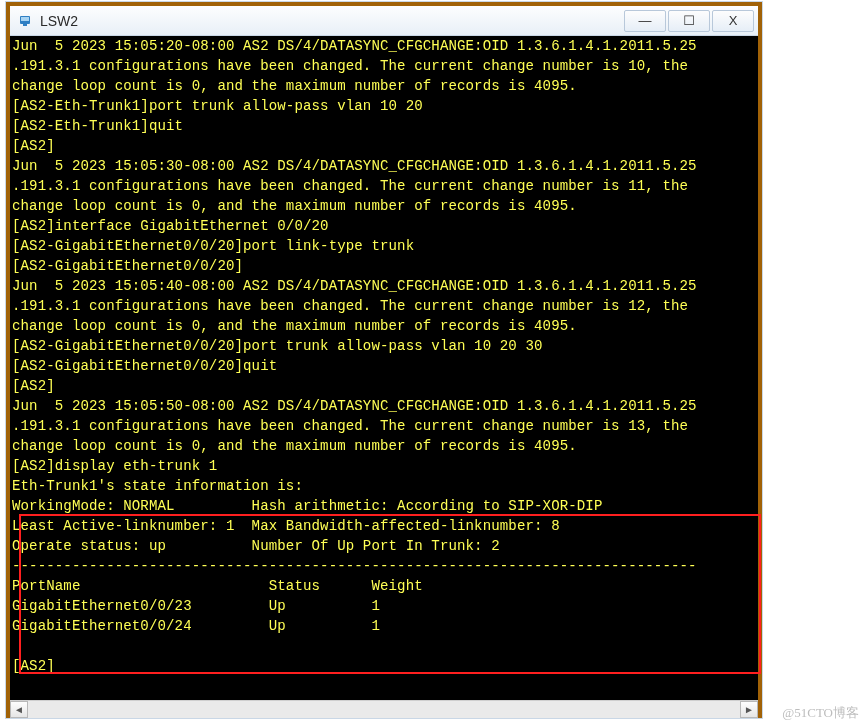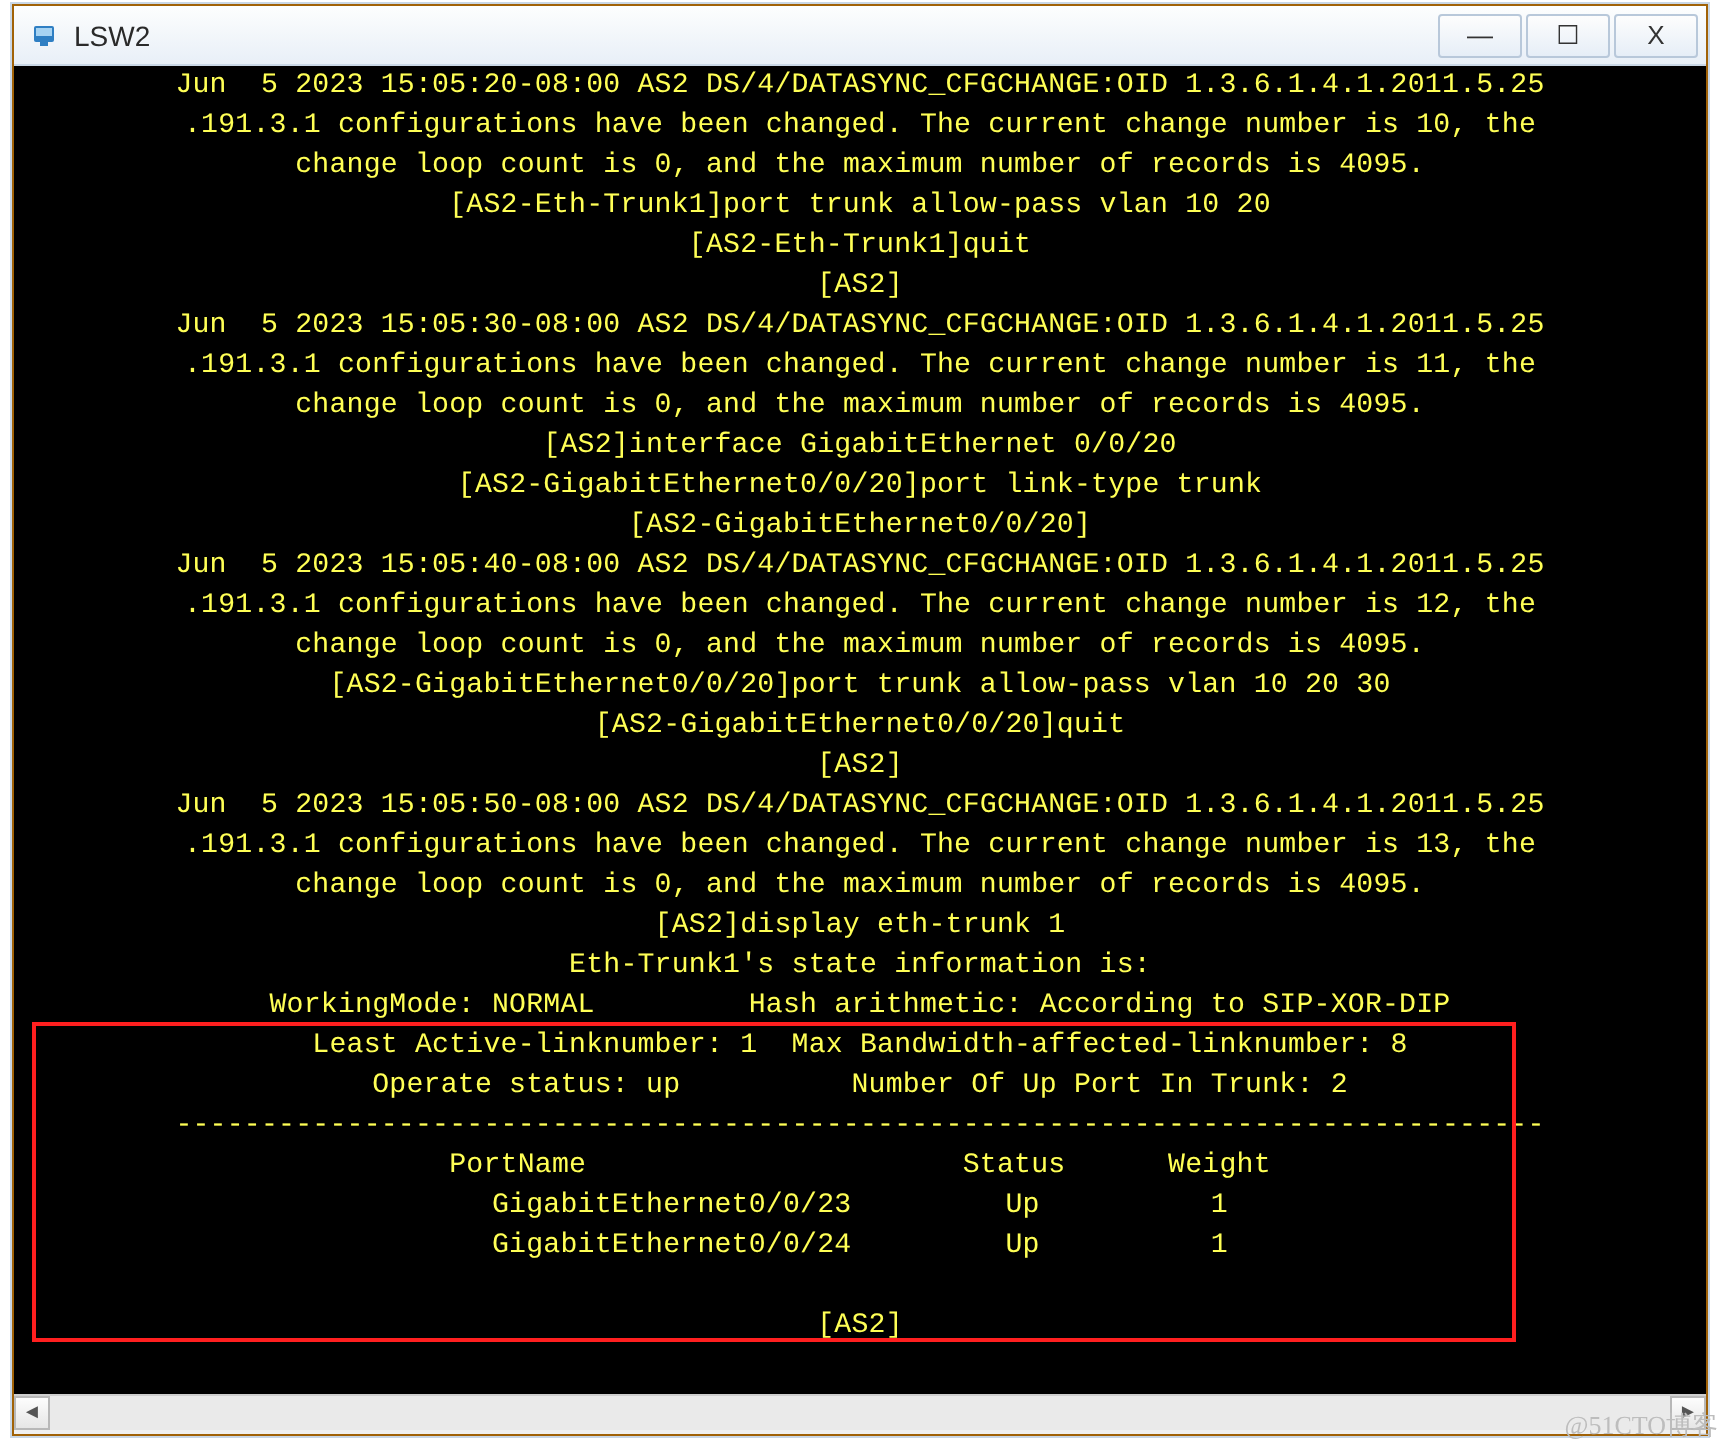--- a/index.html
+++ b/index.html
@@ -7,24 +7,24 @@
     font-family: "Segoe UI", Tahoma, sans-serif;
     background: #fff;
     width: 865px;
     height: 726px;
     overflow: hidden;
     position: relative;
   }
   .window {
     position: absolute;
     top: 2px; left: 6px;
-    width: 848px;
+    width: 756px;
     height: 716px;
     background: #fde047;
-    border: 1px solid #a16207;
+    border: 4px solid #a16207;
     box-shadow: 0 0 0 1px #c9d7e6;
   }
   .titlebar {
     height: 30px;
     background: linear-gradient(#fdfefe, #e8eff7);
     border-bottom: 1px solid #c9d7e6;
     display: flex;
     align-items: center;
     padding: 0 4px 0 6px;
   }
@@ -59,21 +59,20 @@
     background: #000;
     color: #ffff55;
     font-family: "Courier New", monospace;
     font-size: 14.1px;
     line-height: 20px;
     white-space: pre;
     height: 664px;
     overflow: hidden;
     padding: 0 2px;
     letter-spacing: 0.1px;
-    text-align: center;
   }
   .redbox {
     position: absolute;
     border: 2px solid #ff1f1f;
     pointer-events: none;
   }
   .hscroll {
     height: 18px;
     background: #f0f0f0;
     border-top: 1px solid #cfcfcf;

